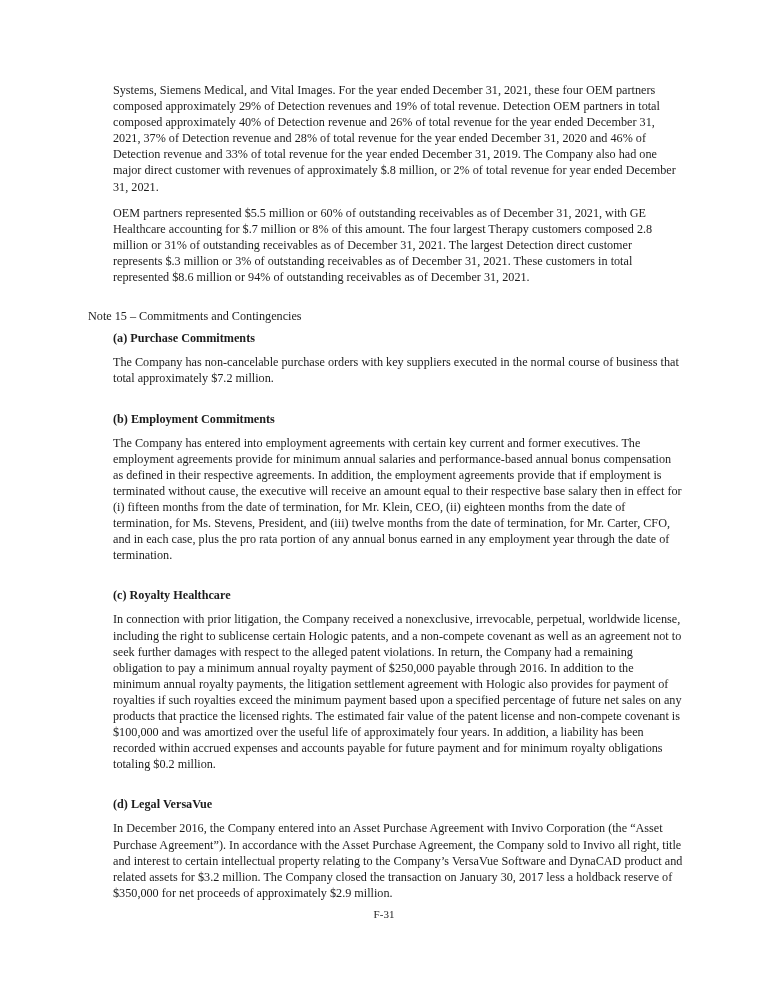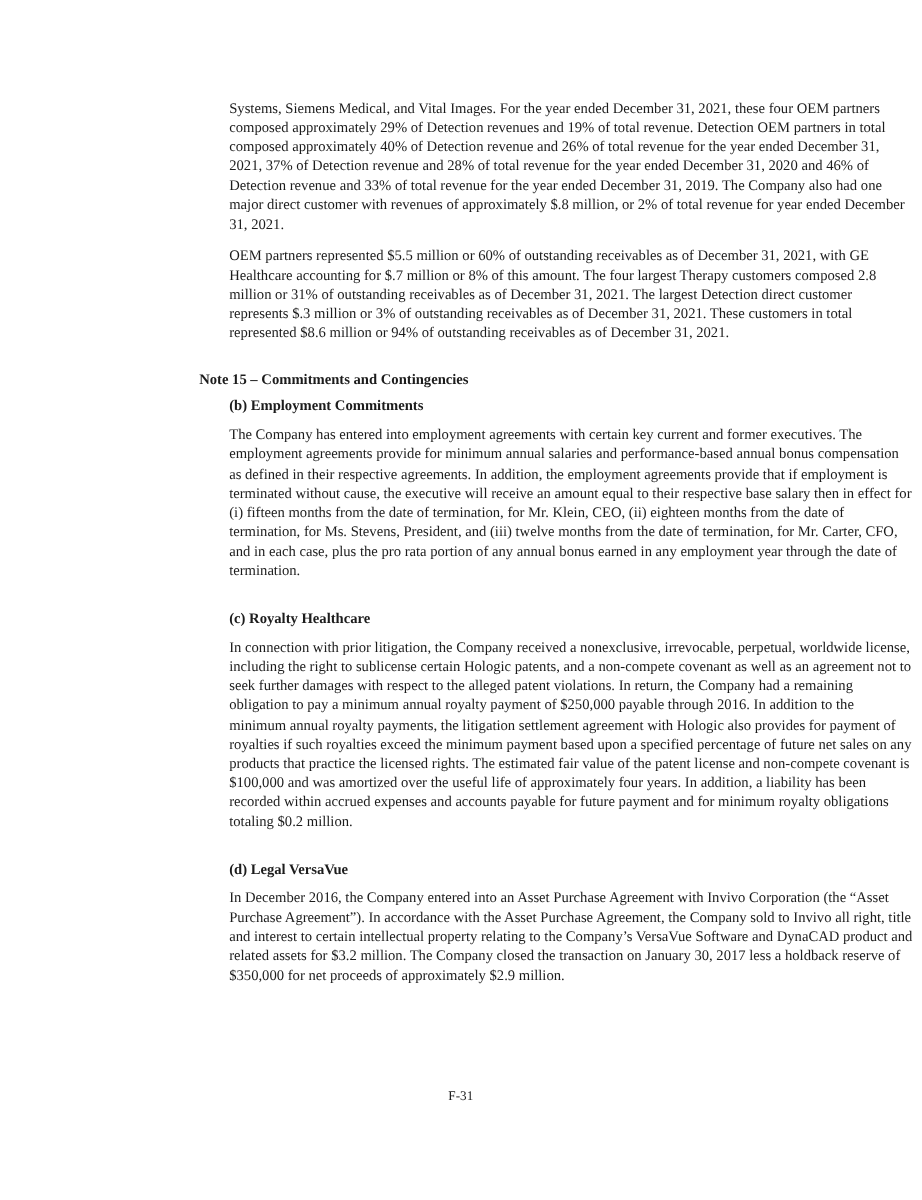--- a/index.html
+++ b/index.html
@@ -13,32 +13,31 @@
     height: 1000px;
     background: #ffffff;
     color: #1c1c1c;
     font-family: "Liberation Serif", "DejaVu Serif", serif;
     font-size: 12.2px;
     line-height: 16.1px;
     overflow: hidden;
     box-sizing: border-box;
   }
   .content {
-    padding: 82px 83px 0 120px;
-    margin-left: 46px;
+    padding: 82px 83px 0 88px;
   }
   p.body {
     margin: 0 0 10px 25px;
     width: 570px;
     text-align: left;
   }
   h2.note-heading {
     font-size: 12.2px;
     line-height: 16.1px;
-    font-weight: bold;
+    font-weight: normal;
     margin: 23px 0 6px 0;
   }
   h3.sub-heading {
     font-size: 12.2px;
     line-height: 16.1px;
     font-weight: bold;
     margin: 24px 0 8px 25px;
   }
   section:first-of-type h3.sub-heading {
     margin-top: 6px;
@@ -57,20 +56,24 @@
 
 <div class="page">
   <div class="content">
 
     <p class="body">Systems, Siemens Medical, and Vital Images. For the year ended December 31, 2021, these four OEM partners composed approximately 29% of Detection revenues and 19% of total revenue. Detection OEM partners in total composed approximately 40% of Detection revenue and 26% of total revenue for the year ended December 31, 2021, 37% of Detection revenue and 28% of total revenue for the year ended December 31, 2020 and 46% of Detection revenue and 33% of total revenue for the year ended December 31, 2019. The Company also had one major direct customer with revenues of approximately $.8 million, or 2% of total revenue for year ended December 31, 2021.</p>
 
     <p class="body">OEM partners represented $5.5 million or 60% of outstanding receivables as of December 31, 2021, with GE Healthcare accounting for $.7 million or 8% of this amount. The four largest Therapy customers composed 2.8 million or 31% of outstanding receivables as of December 31, 2021. The largest Detection direct customer represents $.3 million or 3% of outstanding receivables as of December 31, 2021. These customers in total represented $8.6 million or 94% of outstanding receivables as of December 31, 2021.</p>
 
     <h2 class="note-heading">Note 15 – Commitments and Contingencies</h2>
 
+    <section>
+      <h3 class="sub-heading">(a) Purchase Commitments</h3>
+      <p class="body">The Company has non-cancelable purchase orders with key suppliers executed in the normal course of business that total approximately $7.2 million.</p>
+    </section>
 
     <section>
       <h3 class="sub-heading">(b) Employment Commitments</h3>
       <p class="body">The Company has entered into employment agreements with certain key current and former executives. The employment agreements provide for minimum annual salaries and performance-based annual bonus compensation as defined in their respective agreements. In addition, the employment agreements provide that if employment is terminated without cause, the executive will receive an amount equal to their respective base salary then in effect for (i) fifteen months from the date of termination, for Mr. Klein, CEO, (ii) eighteen months from the date of termination, for Ms. Stevens, President, and (iii) twelve months from the date of termination, for Mr. Carter, CFO, and in each case, plus the pro rata portion of any annual bonus earned in any employment year through the date of termination.</p>
     </section>
 
     <section>
       <h3 class="sub-heading">(c) Royalty Healthcare</h3>
       <p class="body">In connection with prior litigation, the Company received a nonexclusive, irrevocable, perpetual, worldwide license, including the right to sublicense certain Hologic patents, and a non-compete covenant as well as an agreement not to seek further damages with respect to the alleged patent violations. In return, the Company had a remaining obligation to pay a minimum annual royalty payment of $250,000 payable through 2016. In addition to the minimum annual royalty payments, the litigation settlement agreement with Hologic also provides for payment of royalties if such royalties exceed the minimum payment based upon a specified percentage of future net sales on any products that practice the licensed rights. The estimated fair value of the patent license and non-compete covenant is $100,000 and was amortized over the useful life of approximately four years. In addition, a liability has been recorded within accrued expenses and accounts payable for future payment and for minimum royalty obligations totaling $0.2 million.</p>
     </section>

